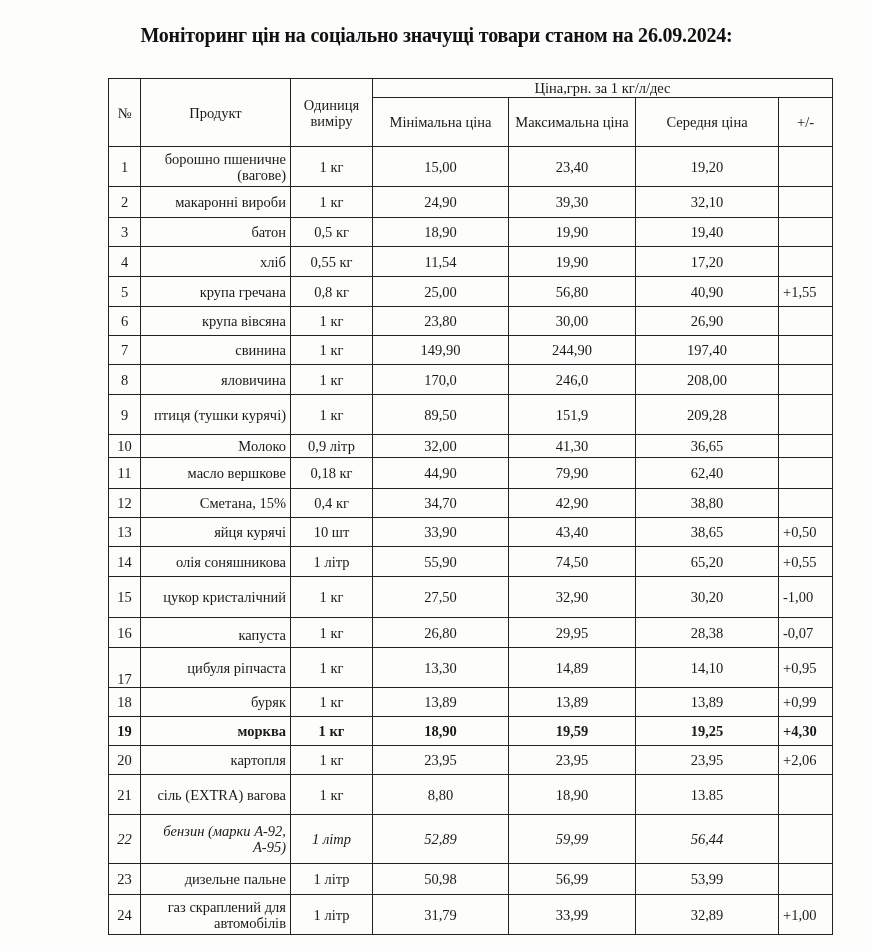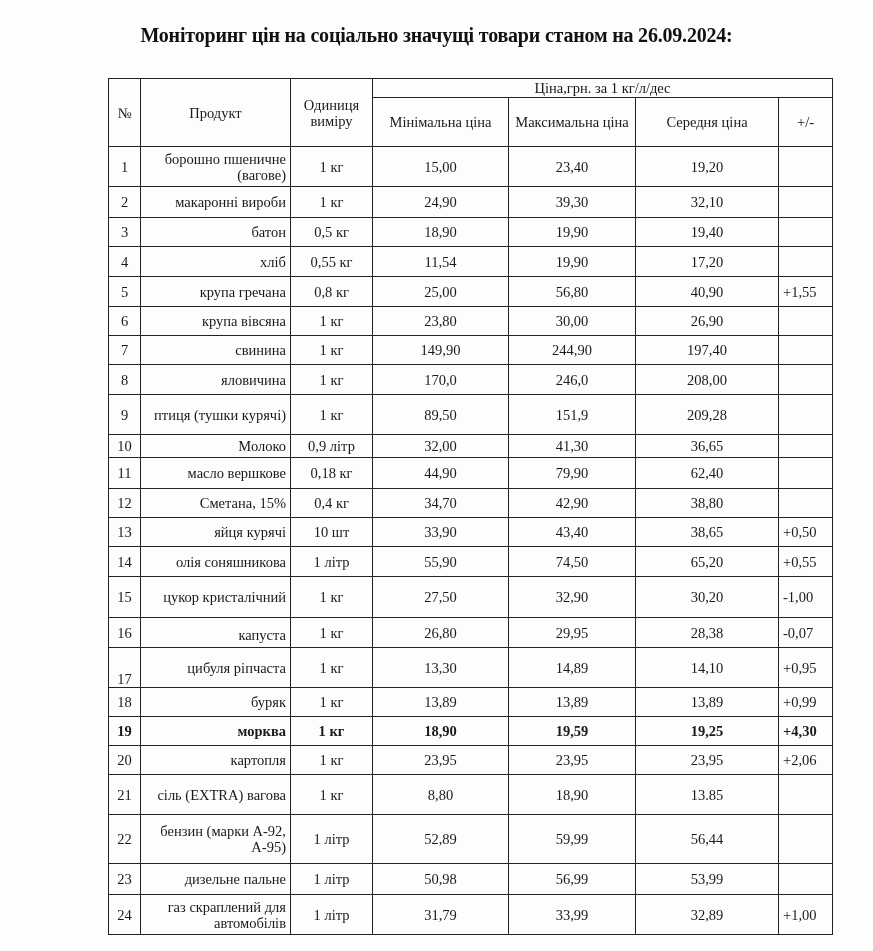--- a/index.html
+++ b/index.html
@@ -50,21 +50,21 @@
     tr.r12 { height: 29px; margin-left: 12px; }
     tr.r13 { height: 29px; }
     tr.r14 { height: 30px; }
     tr.r15 { height: 41px; }
     tr.r16 { height: 30px; font-family: Liberation Serif, serif; }
     tr.r17 { height: 40px; }
     tr.r18 { height: 29px; padding-left: 22px; }
     tr.r19 { height: 29px; font-weight: bold; }
     tr.r20 { height: 29px; }
     tr.r21 { height: 40px; }
-    tr.r22 { height: 49px; }
+    tr.r22 { height: 49px; font-style: italic; }
     tr.r23 { height: 31px; padding-left: 36px; }
     tr.r24 { height: 40px; }
   </style>
 </head>
 <body>
 
 <div class="title">Моніторинг цін на соціально значущі товари станом на 26.09.2024:</div>
 
 <table class="prices">
   <colgroup>

